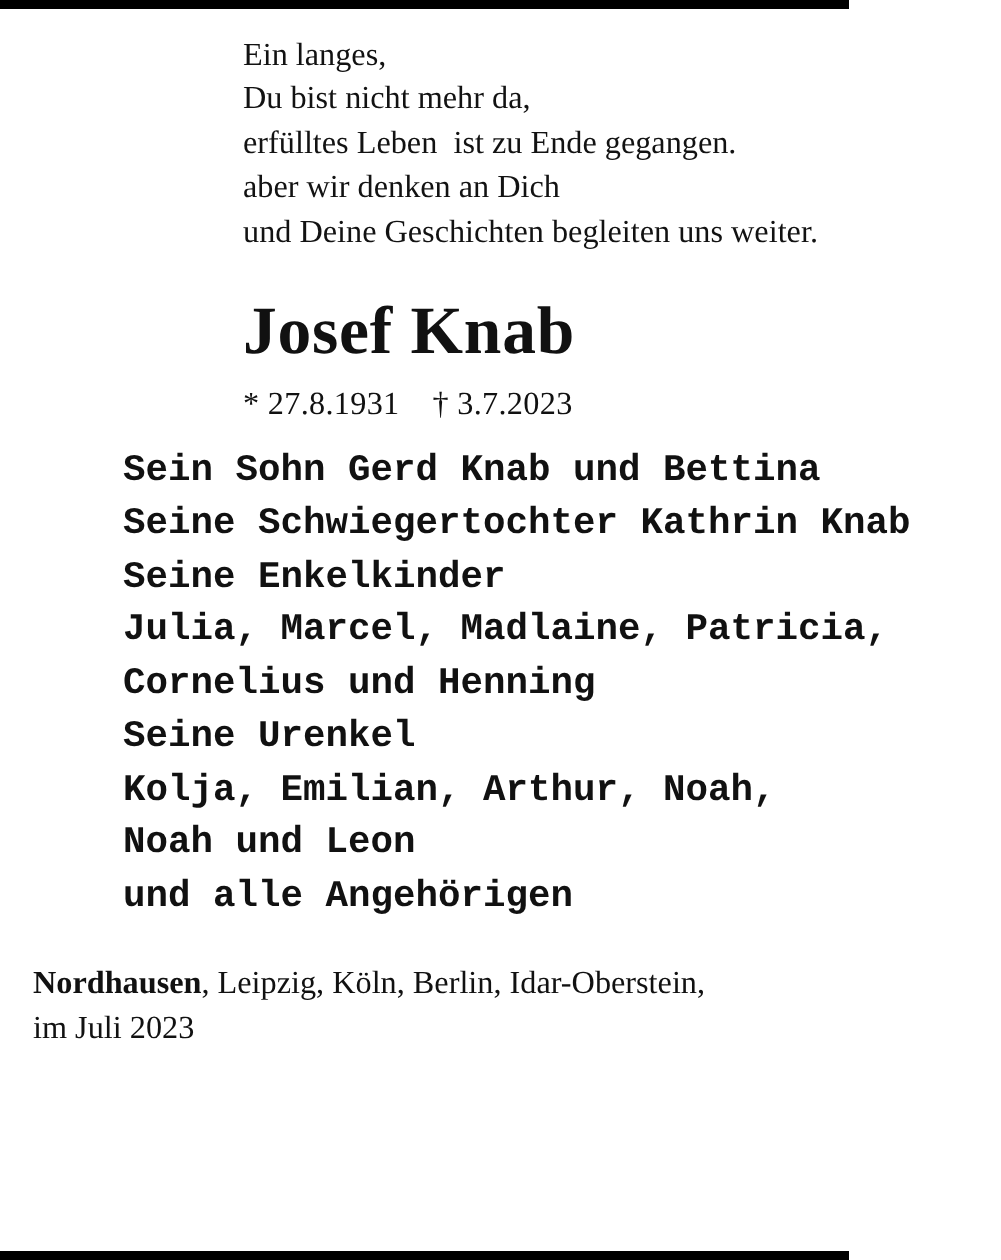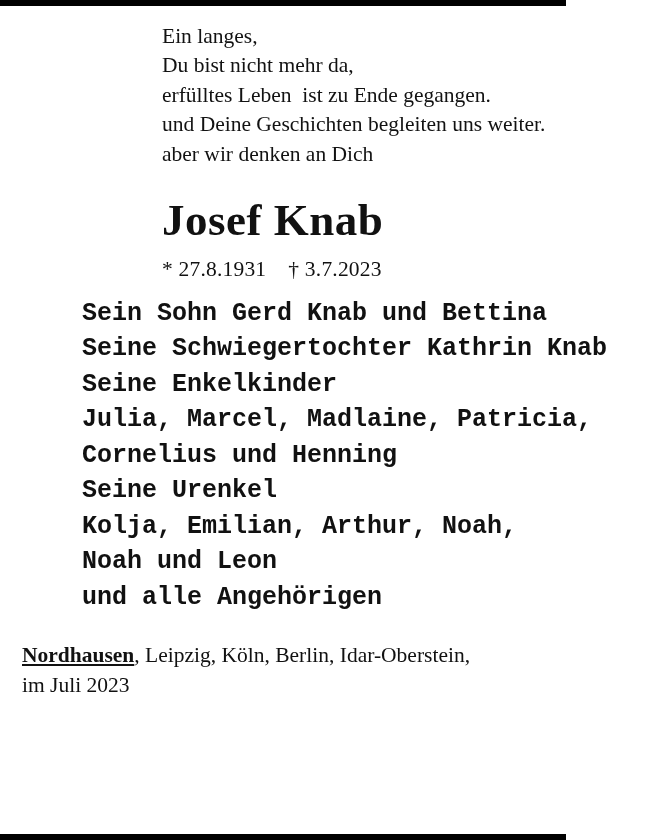--- a/index.html
+++ b/index.html
@@ -76,21 +76,20 @@
     white-space: pre;
   }
   .places {
     margin-left: 0px;
     font-size: 21.5px;
     margin-top: 26px;
     line-height: 1.38;
   }
   .places .bold {
     font-weight: bold;
-    text-decoration: underline;
   }
   .ceremony {
     margin-left: 0px;
     font-size: 21.5px;
     margin-top: 22px;
     line-height: 1.38;
   }
   .ceremony div {
     white-space: pre;
   }
@@ -98,22 +97,22 @@
 </head>
 <body>
 
 <div class="obituary">
   <div class="inner">
 
     <div class="verse">
       <div>Ein langes,</div>
       <div>Du bist nicht mehr da,</div>
       <div>erfülltes Leben  ist zu Ende gegangen.</div>
+      <div>aber wir denken an Dich</div>
       <div>und Deine Geschichten begleiten uns weiter.</div>
-      <div>aber wir denken an Dich</div>
     </div>
 
     <div class="name">Josef Knab</div>
 
     <div class="dates">
       <span>* 27.8.1931</span><span class="sep"></span><span>† 3.7.2023</span>
     </div>
 
 
     <div class="family">

